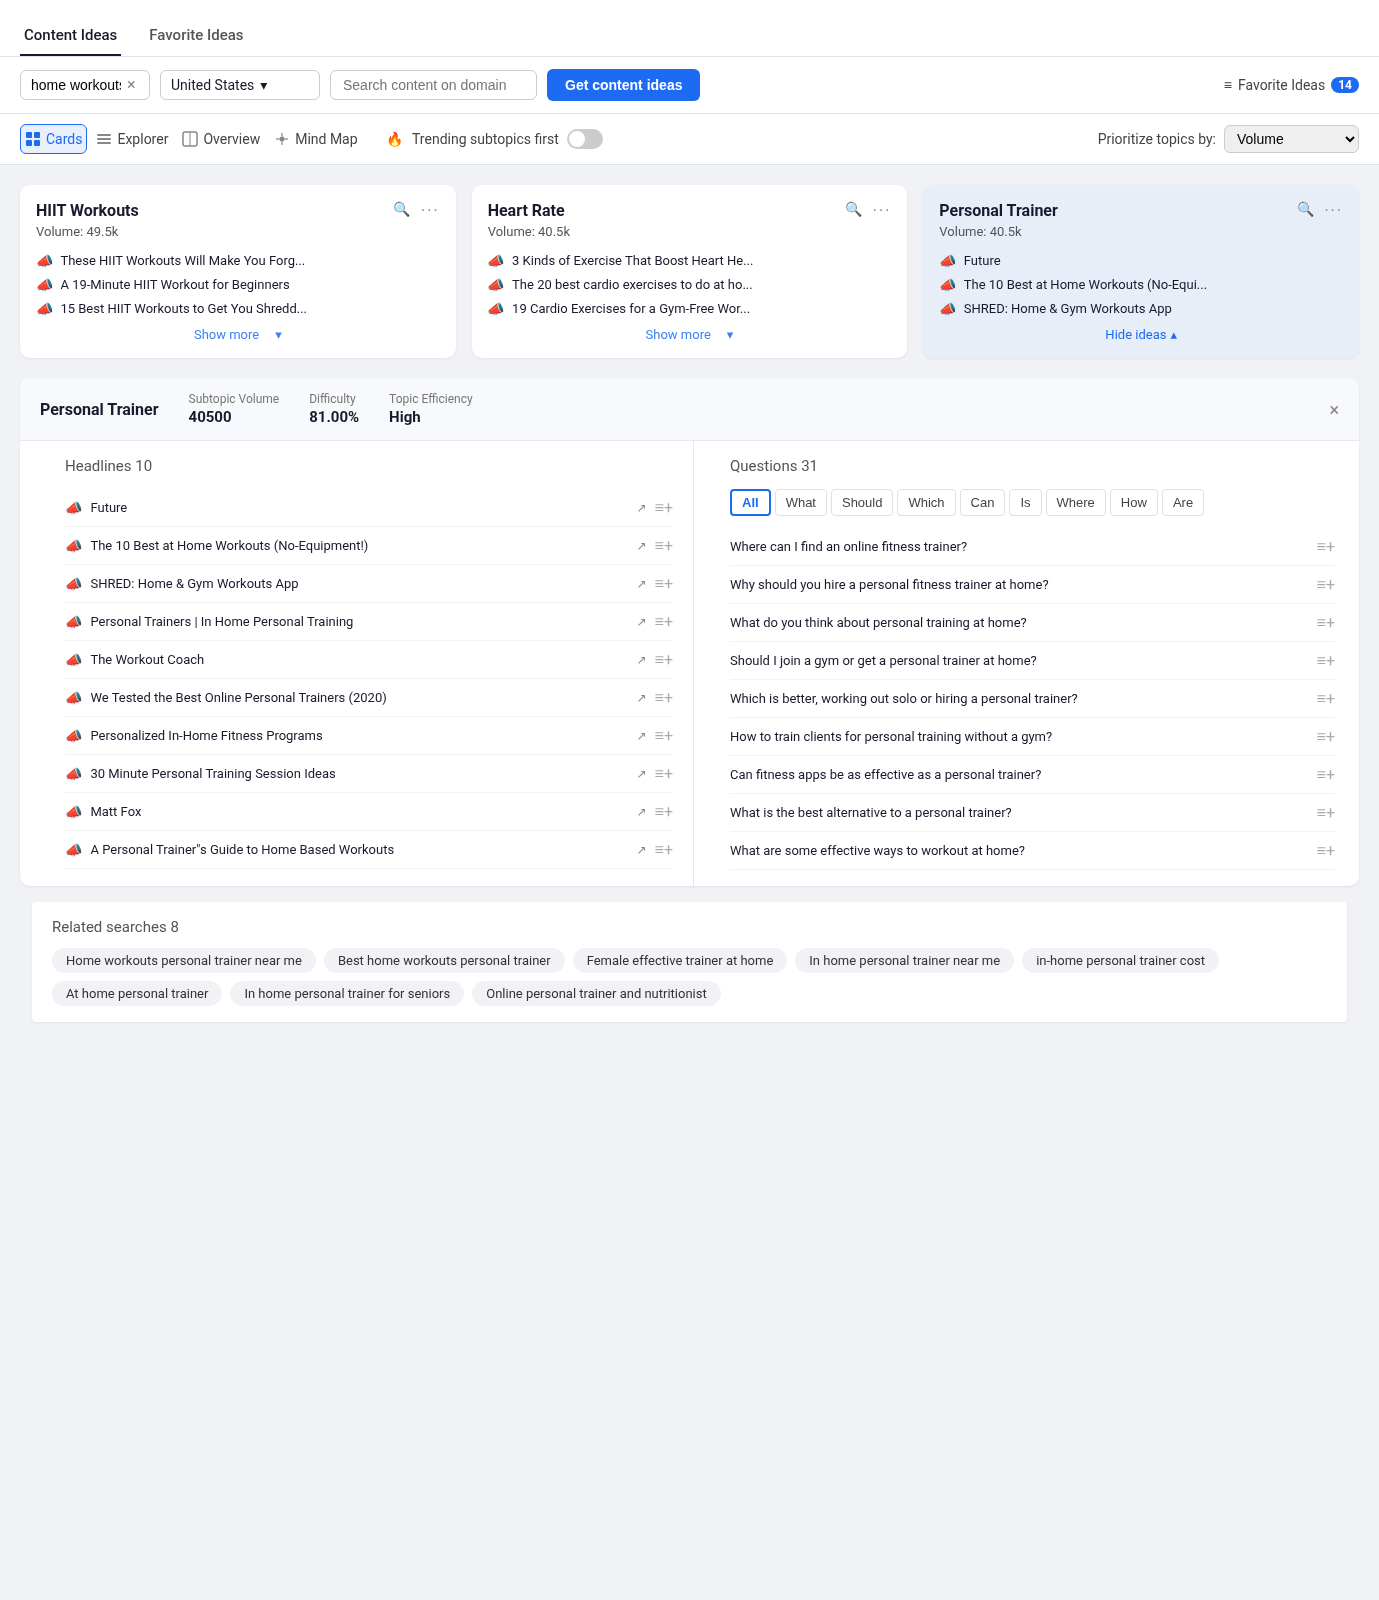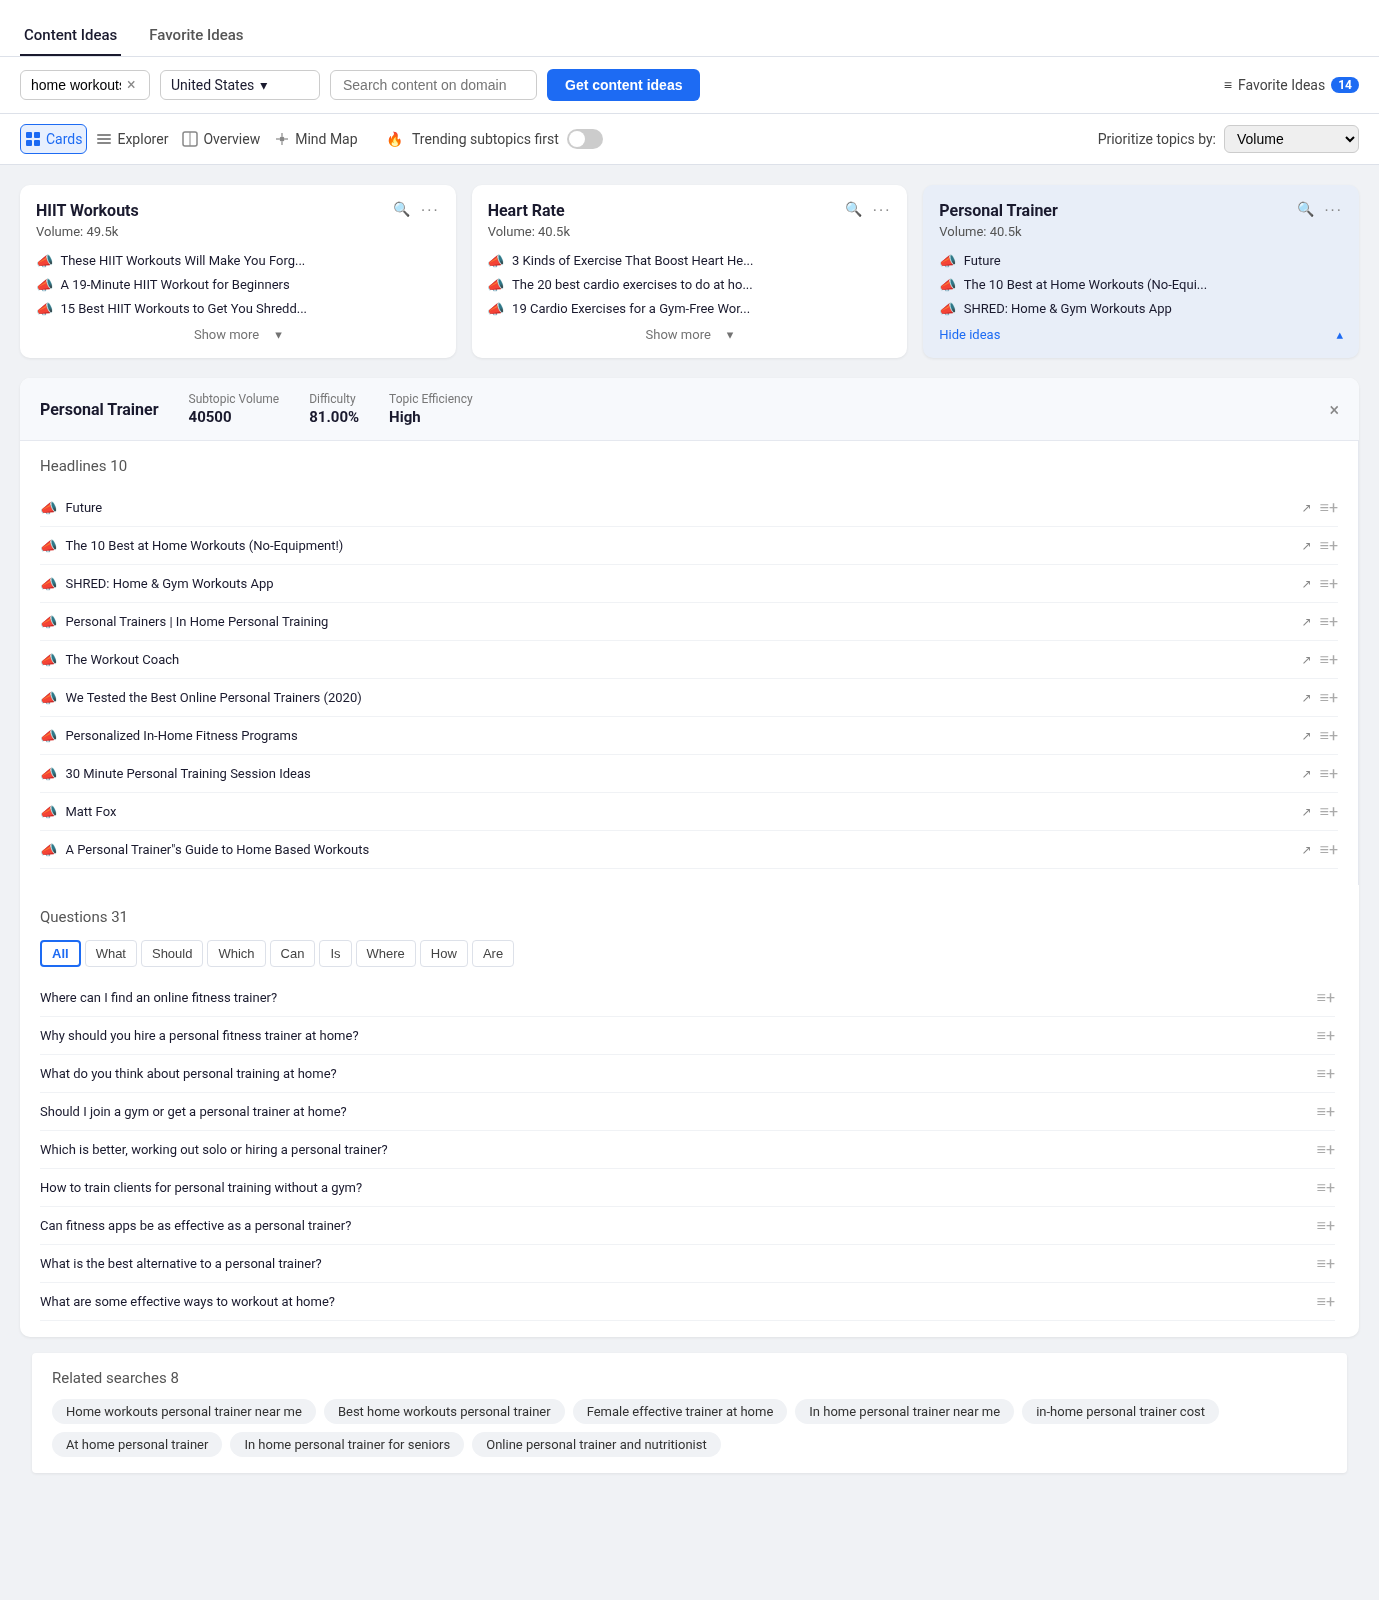--- a/index.html
+++ b/index.html
@@ -38,35 +38,35 @@
     .cards-grid { display: grid; grid-template-columns: repeat(3, 1fr); gap: 16px; padding: 20px; }
     .card { background: #fff; border-radius: 10px; padding: 16px; box-shadow: 0 1px 3px rgba(0,0,0,0.07); }
     .card.highlighted { background: #e8eef8; }
     .card-header { display: flex; align-items: flex-start; justify-content: space-between; margin-bottom: 4px; }
     .card-title { font-size: 16px; font-weight: 700; color: #1a1a2e; }
     .card-actions { display: flex; gap: 10px; color: #888; cursor: pointer; }
     .card-volume { font-size: 13px; color: #555; margin-bottom: 14px; }
     .card-item { display: flex; align-items: flex-start; gap: 7px; margin-bottom: 8px; font-size: 13px; color: #1a1a2e; }
     .card-item .megaphone { color: #22bb6e; font-size: 14px; }
     .card-item-text { flex: 1; white-space: nowrap; overflow: hidden; text-overflow: ellipsis; }
-    .show-more { color: #737373; font-size: 13px; cursor: pointer; margin-top: 10px; display: flex; align-items: center; gap: 16px; justify-content: center; }
-    .hide-ideas { color: #1d6bf3; font-size: 13px; cursor: pointer; margin-top: 10px; display: flex; align-items: center; gap: 4px; justify-content: space-between; }
+    .show-more { color: #3b82f6; font-size: 13px; cursor: pointer; margin-top: 10px; display: flex; align-items: center; gap: 16px; justify-content: center; }
+    .hide-ideas { color: #1d6bf3; font-size: 13px; cursor: pointer; margin-top: 10px; display: flex; align-items: center; gap: 4px; justify-content: center; }
 
     
     .detail-panel { background: #fff; margin: 0 20px 16px; border-radius: 10px; box-shadow: 0 1px 3px rgba(0,0,0,0.07); overflow: hidden; }
     .detail-header { display: flex; align-items: center; gap: 30px; padding: 14px 20px; background: #f7f9fc; border-bottom: 1px solid #e5e8ef; }
     .detail-title { font-size: 16px; font-weight: 700; }
     .detail-stat { display: flex; flex-direction: column; gap: 2px; }
     .detail-stat-label { font-size: 12px; color: #777; }
     .detail-stat-value { font-size: 15px; font-weight: 700; }
     .detail-stat-value.difficulty { color: #1a1a2e; }
     .detail-stat-value.efficiency { color: #1a1a2e; }
     .detail-close { margin-left: auto; color: #888; cursor: pointer; font-size: 18px; }
 
-    .detail-body { display: grid; grid-template-columns: 1fr; gap: 7px; }
+    .detail-body { display: grid; grid-template-columns: 1fr 1fr; gap: 16px; margin-left: 25px; }
 
     
     .headlines-panel { border-right: 1px solid #e5e8ef; padding: 16px 20px; }
     .panel-title { font-size: 15px; font-weight: 700; margin-bottom: 14px; }
     .panel-title span { font-weight: 400; color: #555; }
     .headline-item { display: flex; align-items: center; gap: 8px; padding: 9px 0; border-bottom: 1px solid #f0f2f5; font-size: 13px; }
     .headline-item .megaphone { color: #22bb6e; font-size: 14px; }
     .headline-item .ext-link { color: #888; font-size: 12px; margin-left: 2px; }
     .headline-item .list-icon { margin-left: auto; color: #aaa; cursor: pointer; font-size: 16px; }
     .headline-text { flex: 1; }

